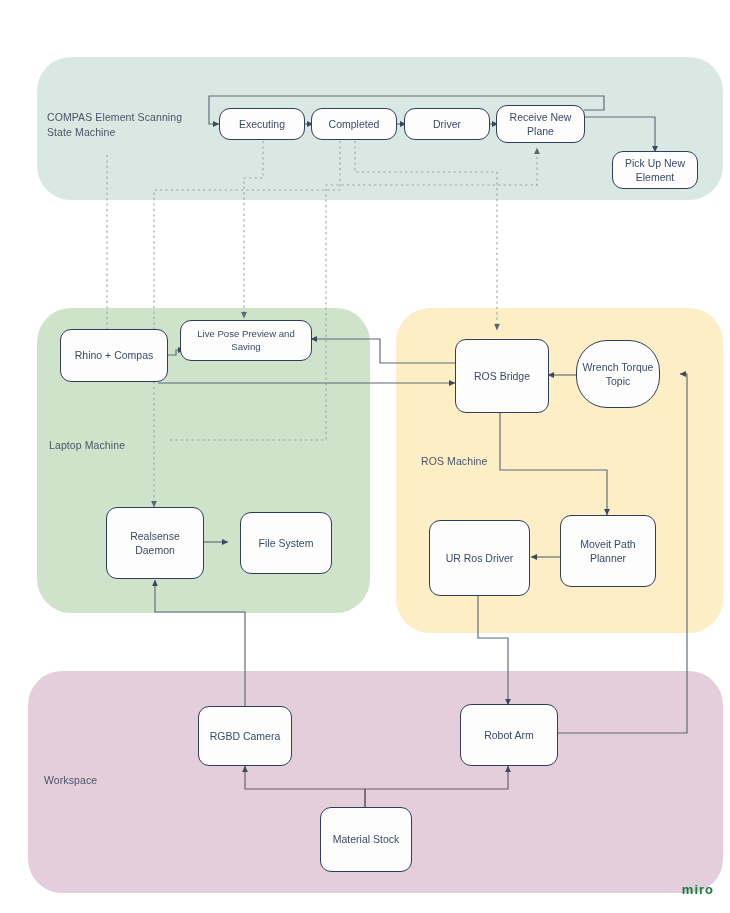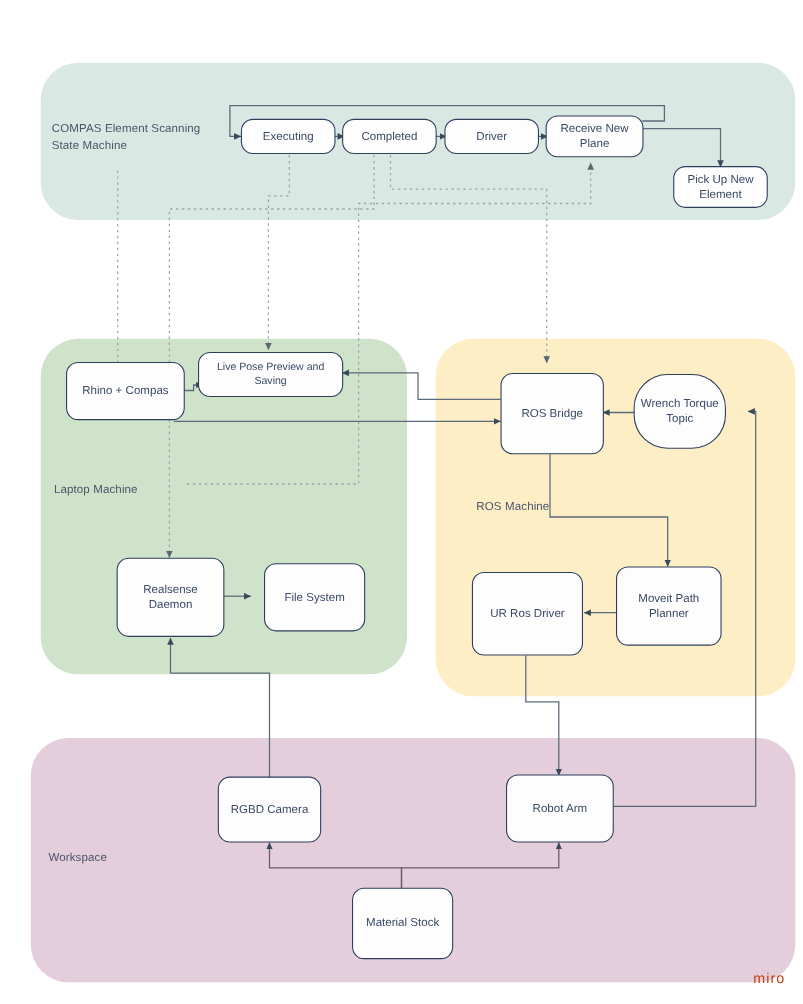--- a/index.html
+++ b/index.html
@@ -51,44 +51,45 @@
     width: 730px;
     height: 913px;
     z-index: 3;
     overflow: visible;
   }
   .watermark {
     position: absolute;
     right: 16px;
     bottom: 16px;
     font-size: 13px;
-    color: #c2410c;
+    color: #15803d;
     letter-spacing: 1px;
     z-index: 9;
+    font-weight: bold;
   }
 </style>
 </head>
 <body>
 
 <div id="canvas">
 
   <div class="panel" style="left:37px; top:57px; width:686px; height:143px; background:#d9e8e3;"></div>
 
   <div class="panel" style="left:37px; top:308px; width:333px; height:305px; background:#cfe3cb;"></div>
 
   <div class="panel" style="left:396px; top:308px; width:327px; height:325px; background:#fdeec6;"></div>
 
   <div class="panel" style="left:28px; top:671px; width:695px; height:222px; background:#e5cedc;"></div>
 
   <div class="panel-label" style="left:47px; top:110px; width:170px;">COMPAS Element Scanning
 State Machine</div>
 
   <div class="panel-label" style="left:49px; top:438px; width:160px;">Laptop Machine</div>
 
-  <div class="panel-label" style="left:404px; top:454px; width:160px;padding-left:29px;">ROS Machine</div>
+  <div class="panel-label" style="left:392px; top:454px; width:160px;padding-left:29px;">ROS Machine</div>
 
   <div class="panel-label" style="left:44px; top:773px; width:160px;">Workspace</div>
 
   <svg class="wires">
     <defs>
       <marker id="ah" markerWidth="7" markerHeight="7" refX="5.4" refY="2.6" orient="auto" markerUnits="strokeWidth">
         <path d="M0,0 L5.6,2.6 L0,5.2 z" fill="#3a4a5a"></path>
       </marker>
       <marker id="ahd" markerWidth="7" markerHeight="7" refX="5.4" refY="2.6" orient="auto" markerUnits="strokeWidth">
         <path d="M0,0 L5.6,2.6 L0,5.2 z" fill="#5a6670"></path>

